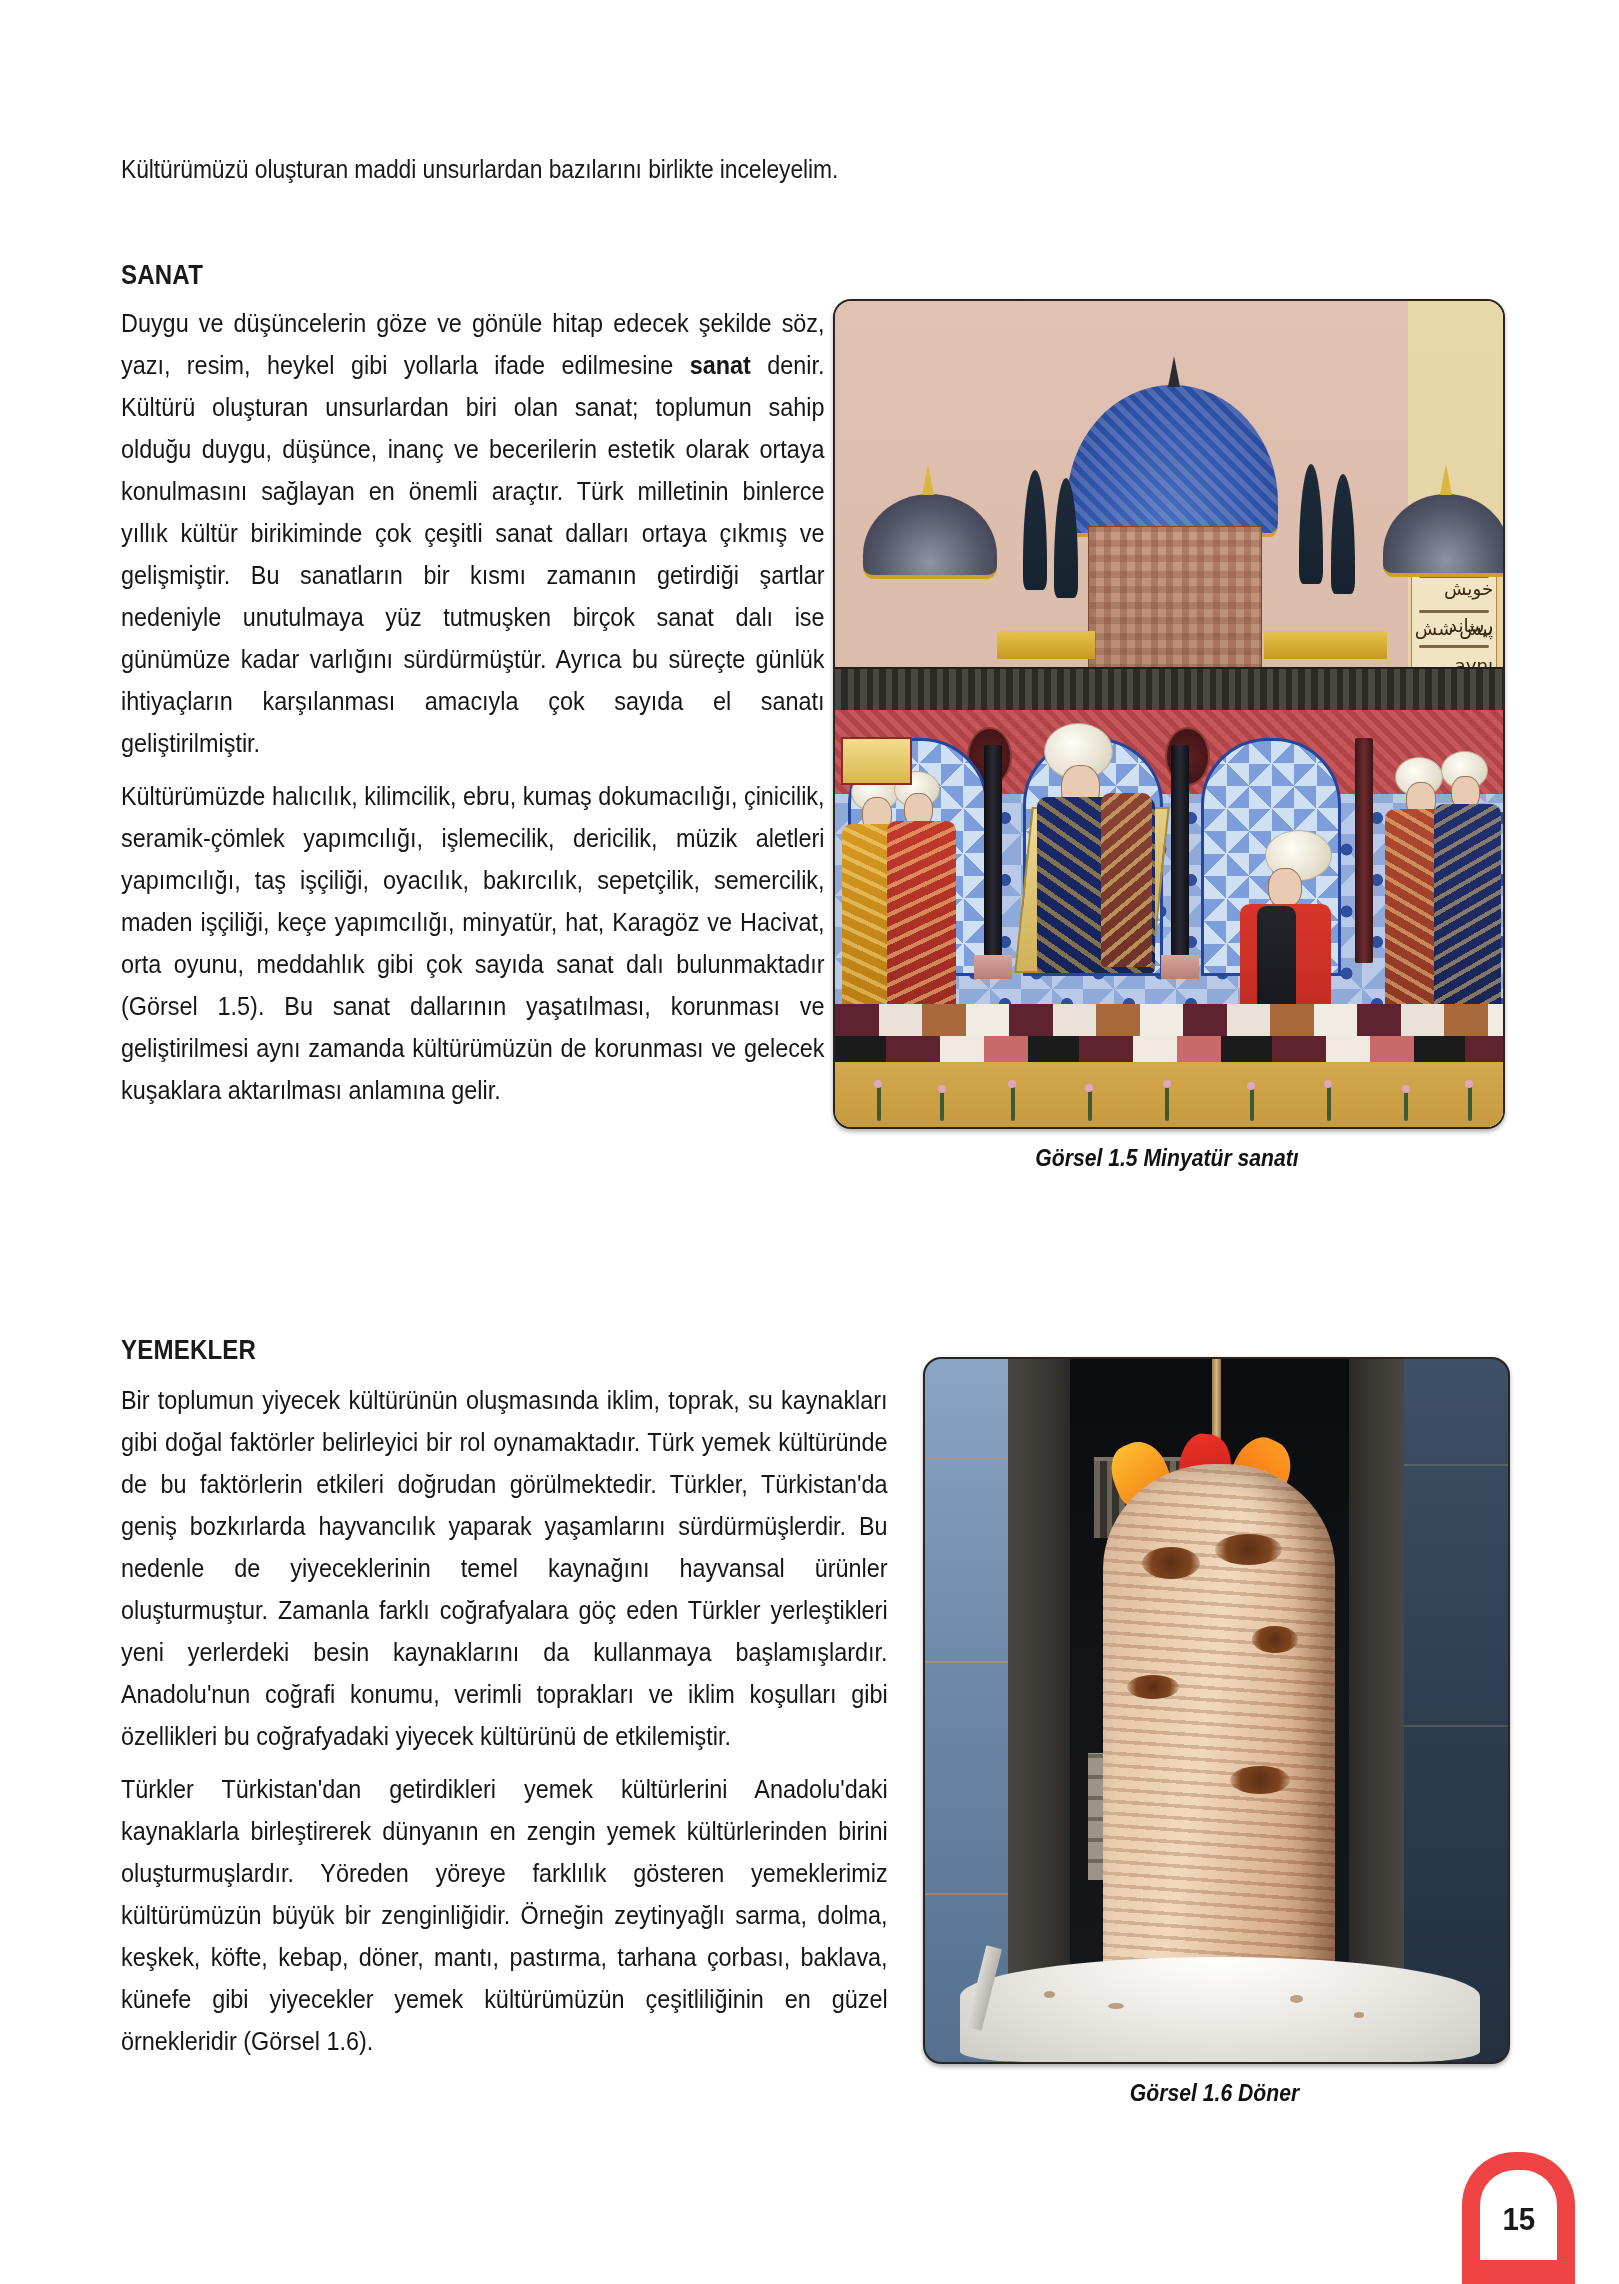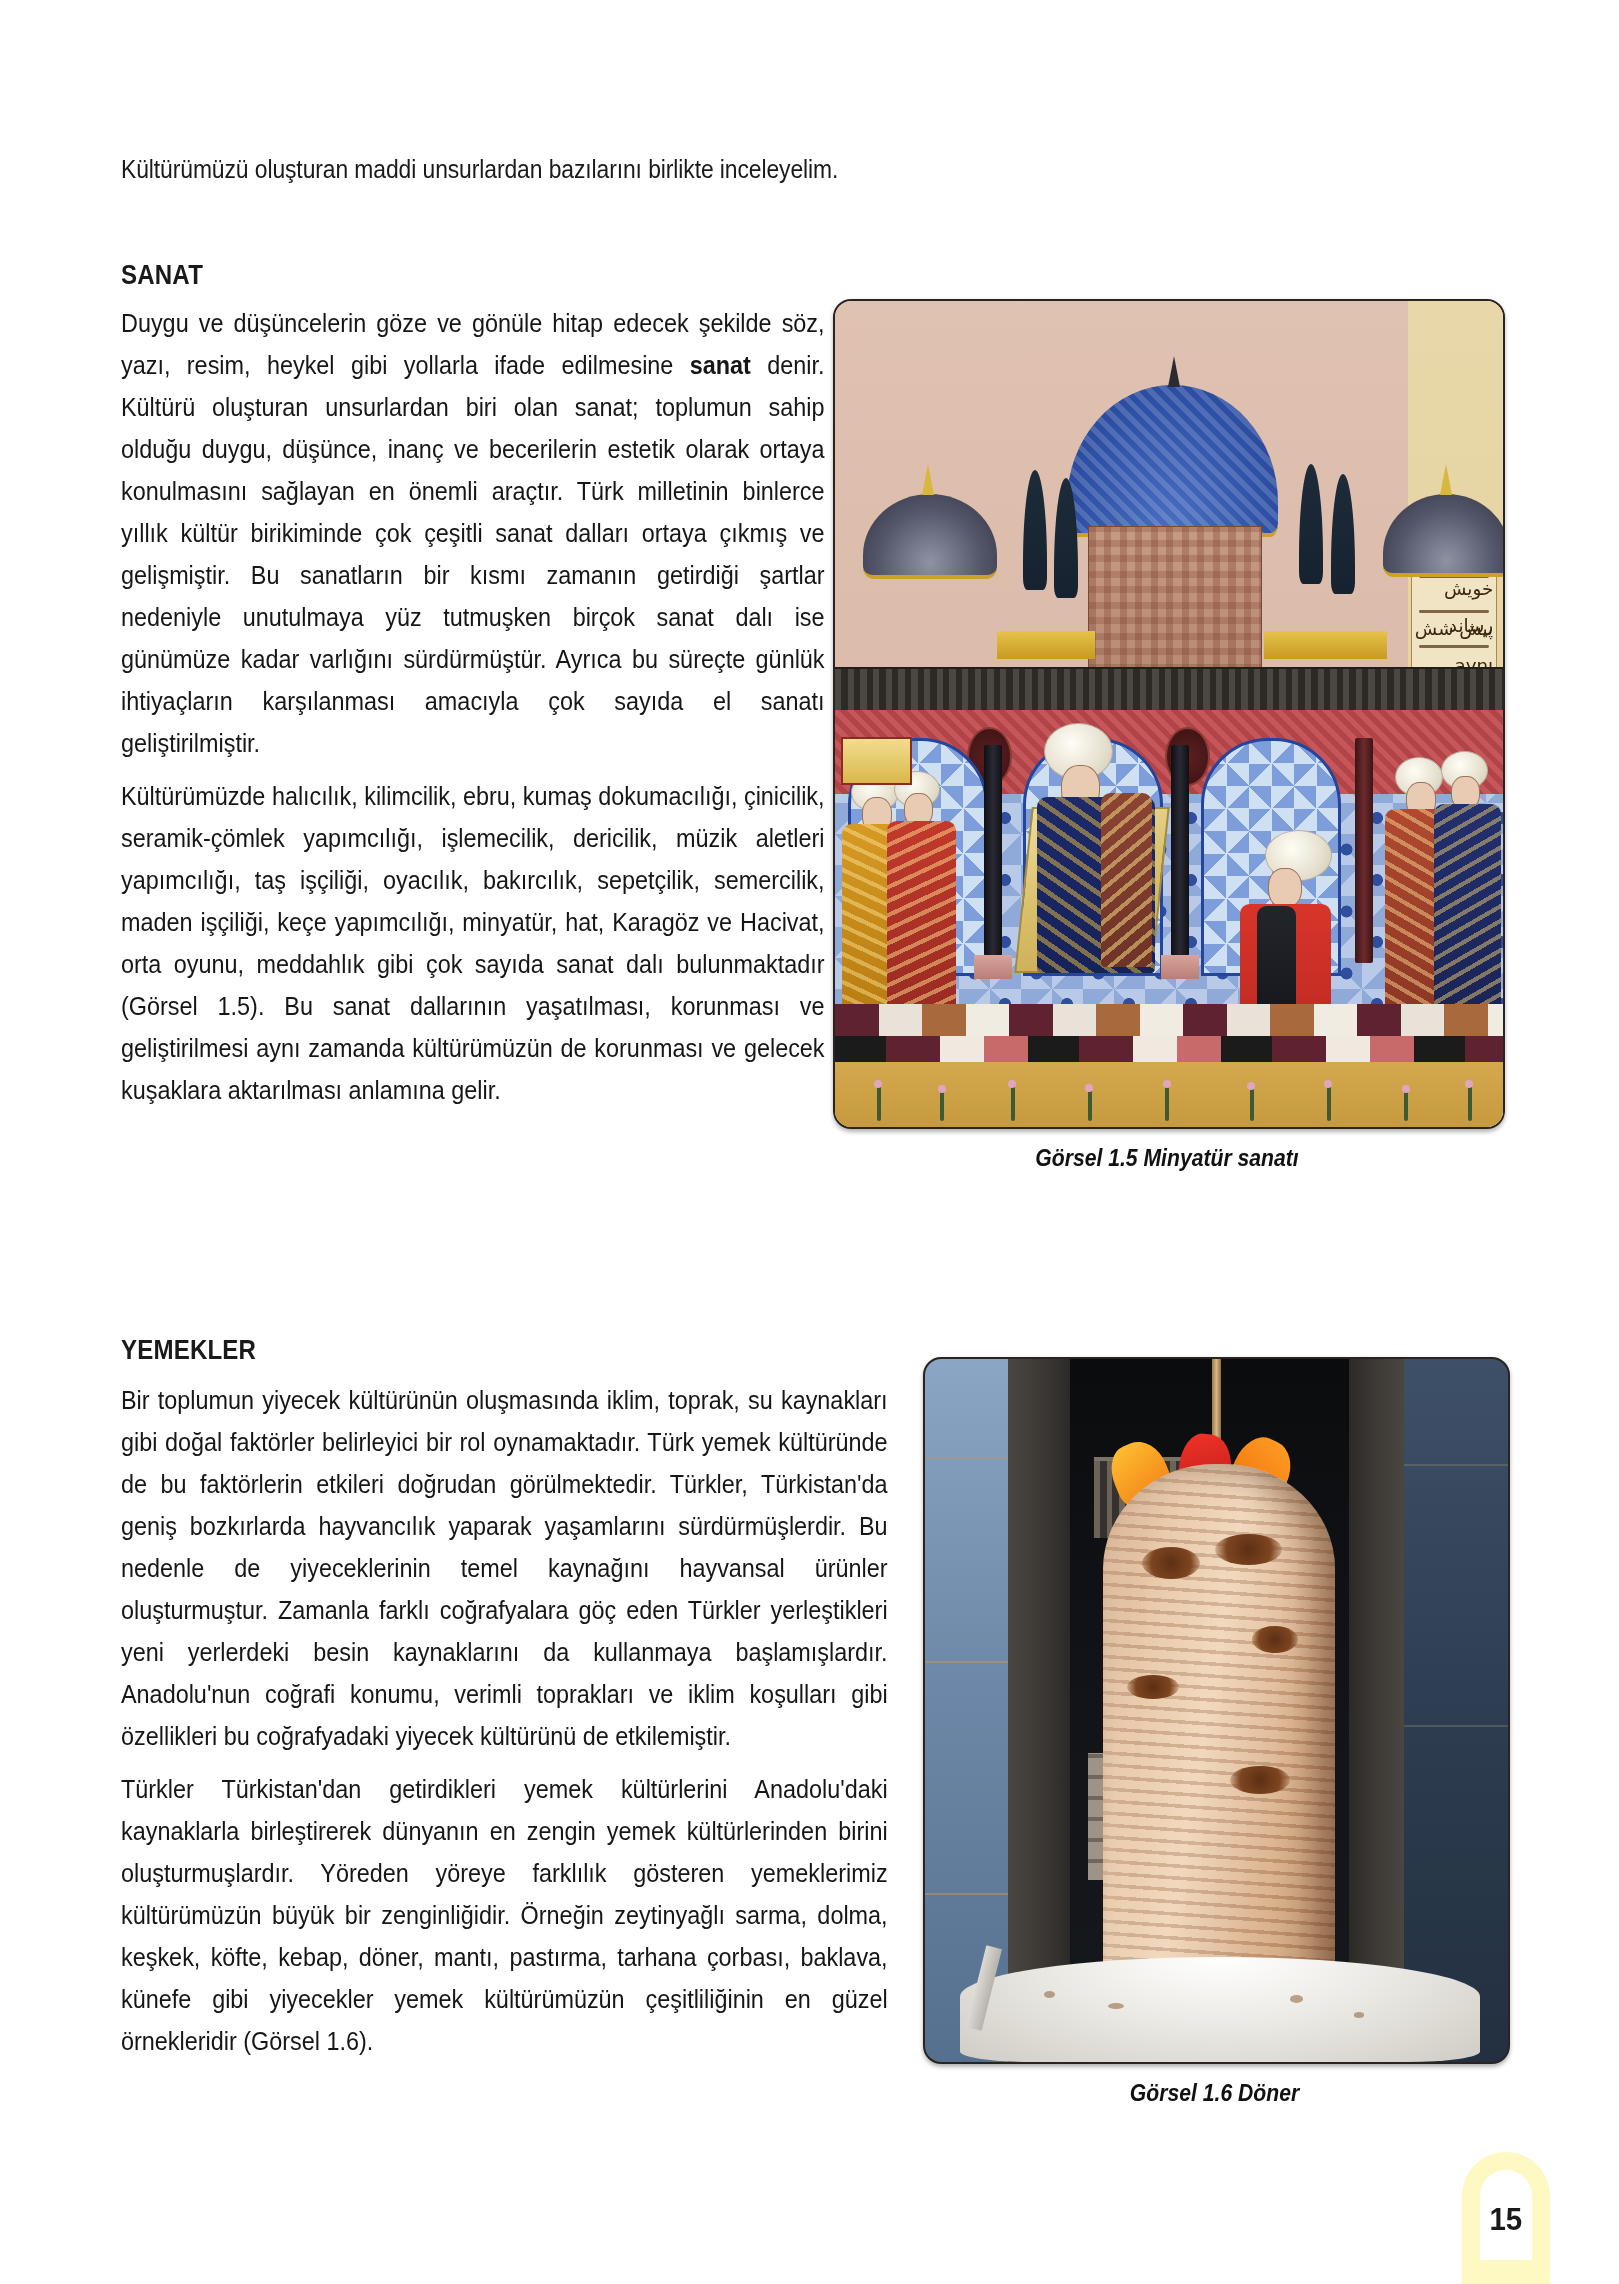--- a/index.html
+++ b/index.html
@@ -263,23 +263,23 @@
   .dn-drip { position: absolute; left: 50%; margin-left: -4.2px; bottom: 0; width: 8.4px; height: 105px;
       background: linear-gradient(180deg,#a4673a,#7d4a26); }
   .dn-leg { position: absolute; left: 51px; bottom: 32px; width: 15.5px; height: 84px;
       background: linear-gradient(90deg,#dcdad4,#b6b3ac); transform: rotate(14deg); }
 
   
   #page-badge {
     position: absolute;
     left: 1462px;
     top: 2152px;
-    width: 88px;
+    width: 113px;
     height: 132px;
-    background: #fef9c3;
+    background: #ef4444;
     border-radius: 53px 53px 0 0;
   }
   #page-badge .inner {
     position: absolute;
     left: 18.3px;
     right: 18.3px;
     top: 18.3px;
     height: 90px;
     background: #ffffff;
     border-radius: 35px 35px 0 0;

